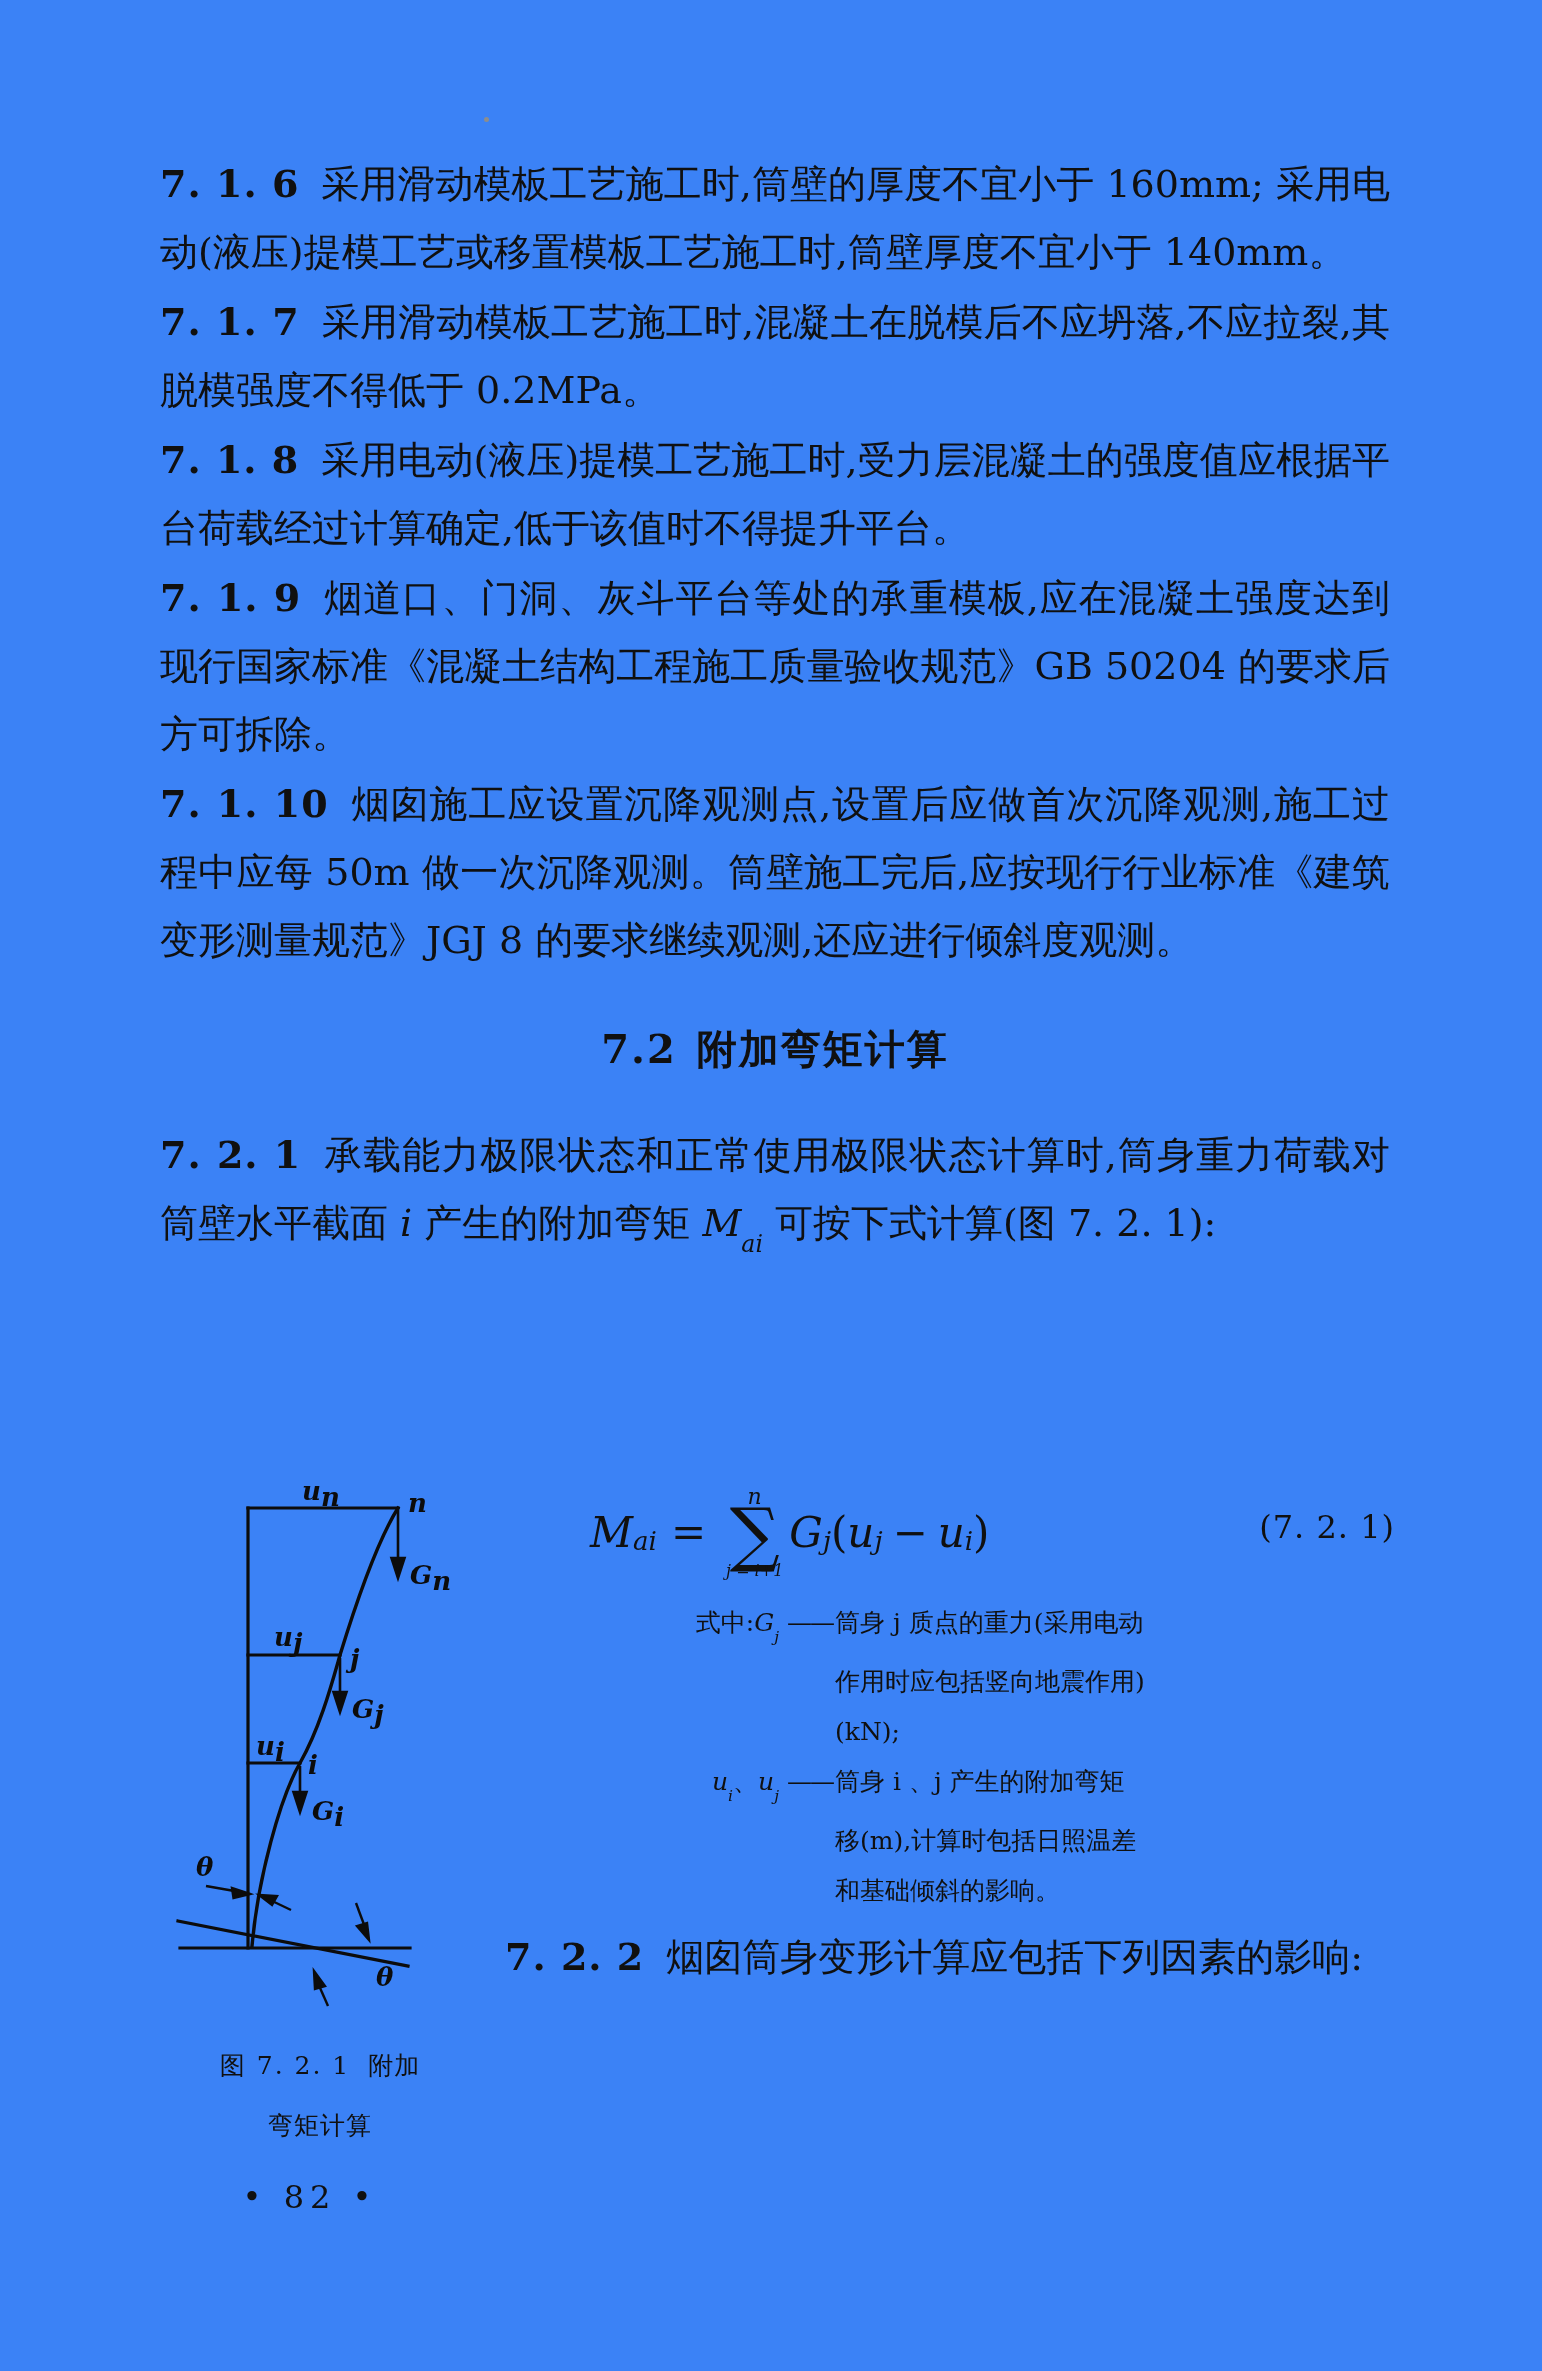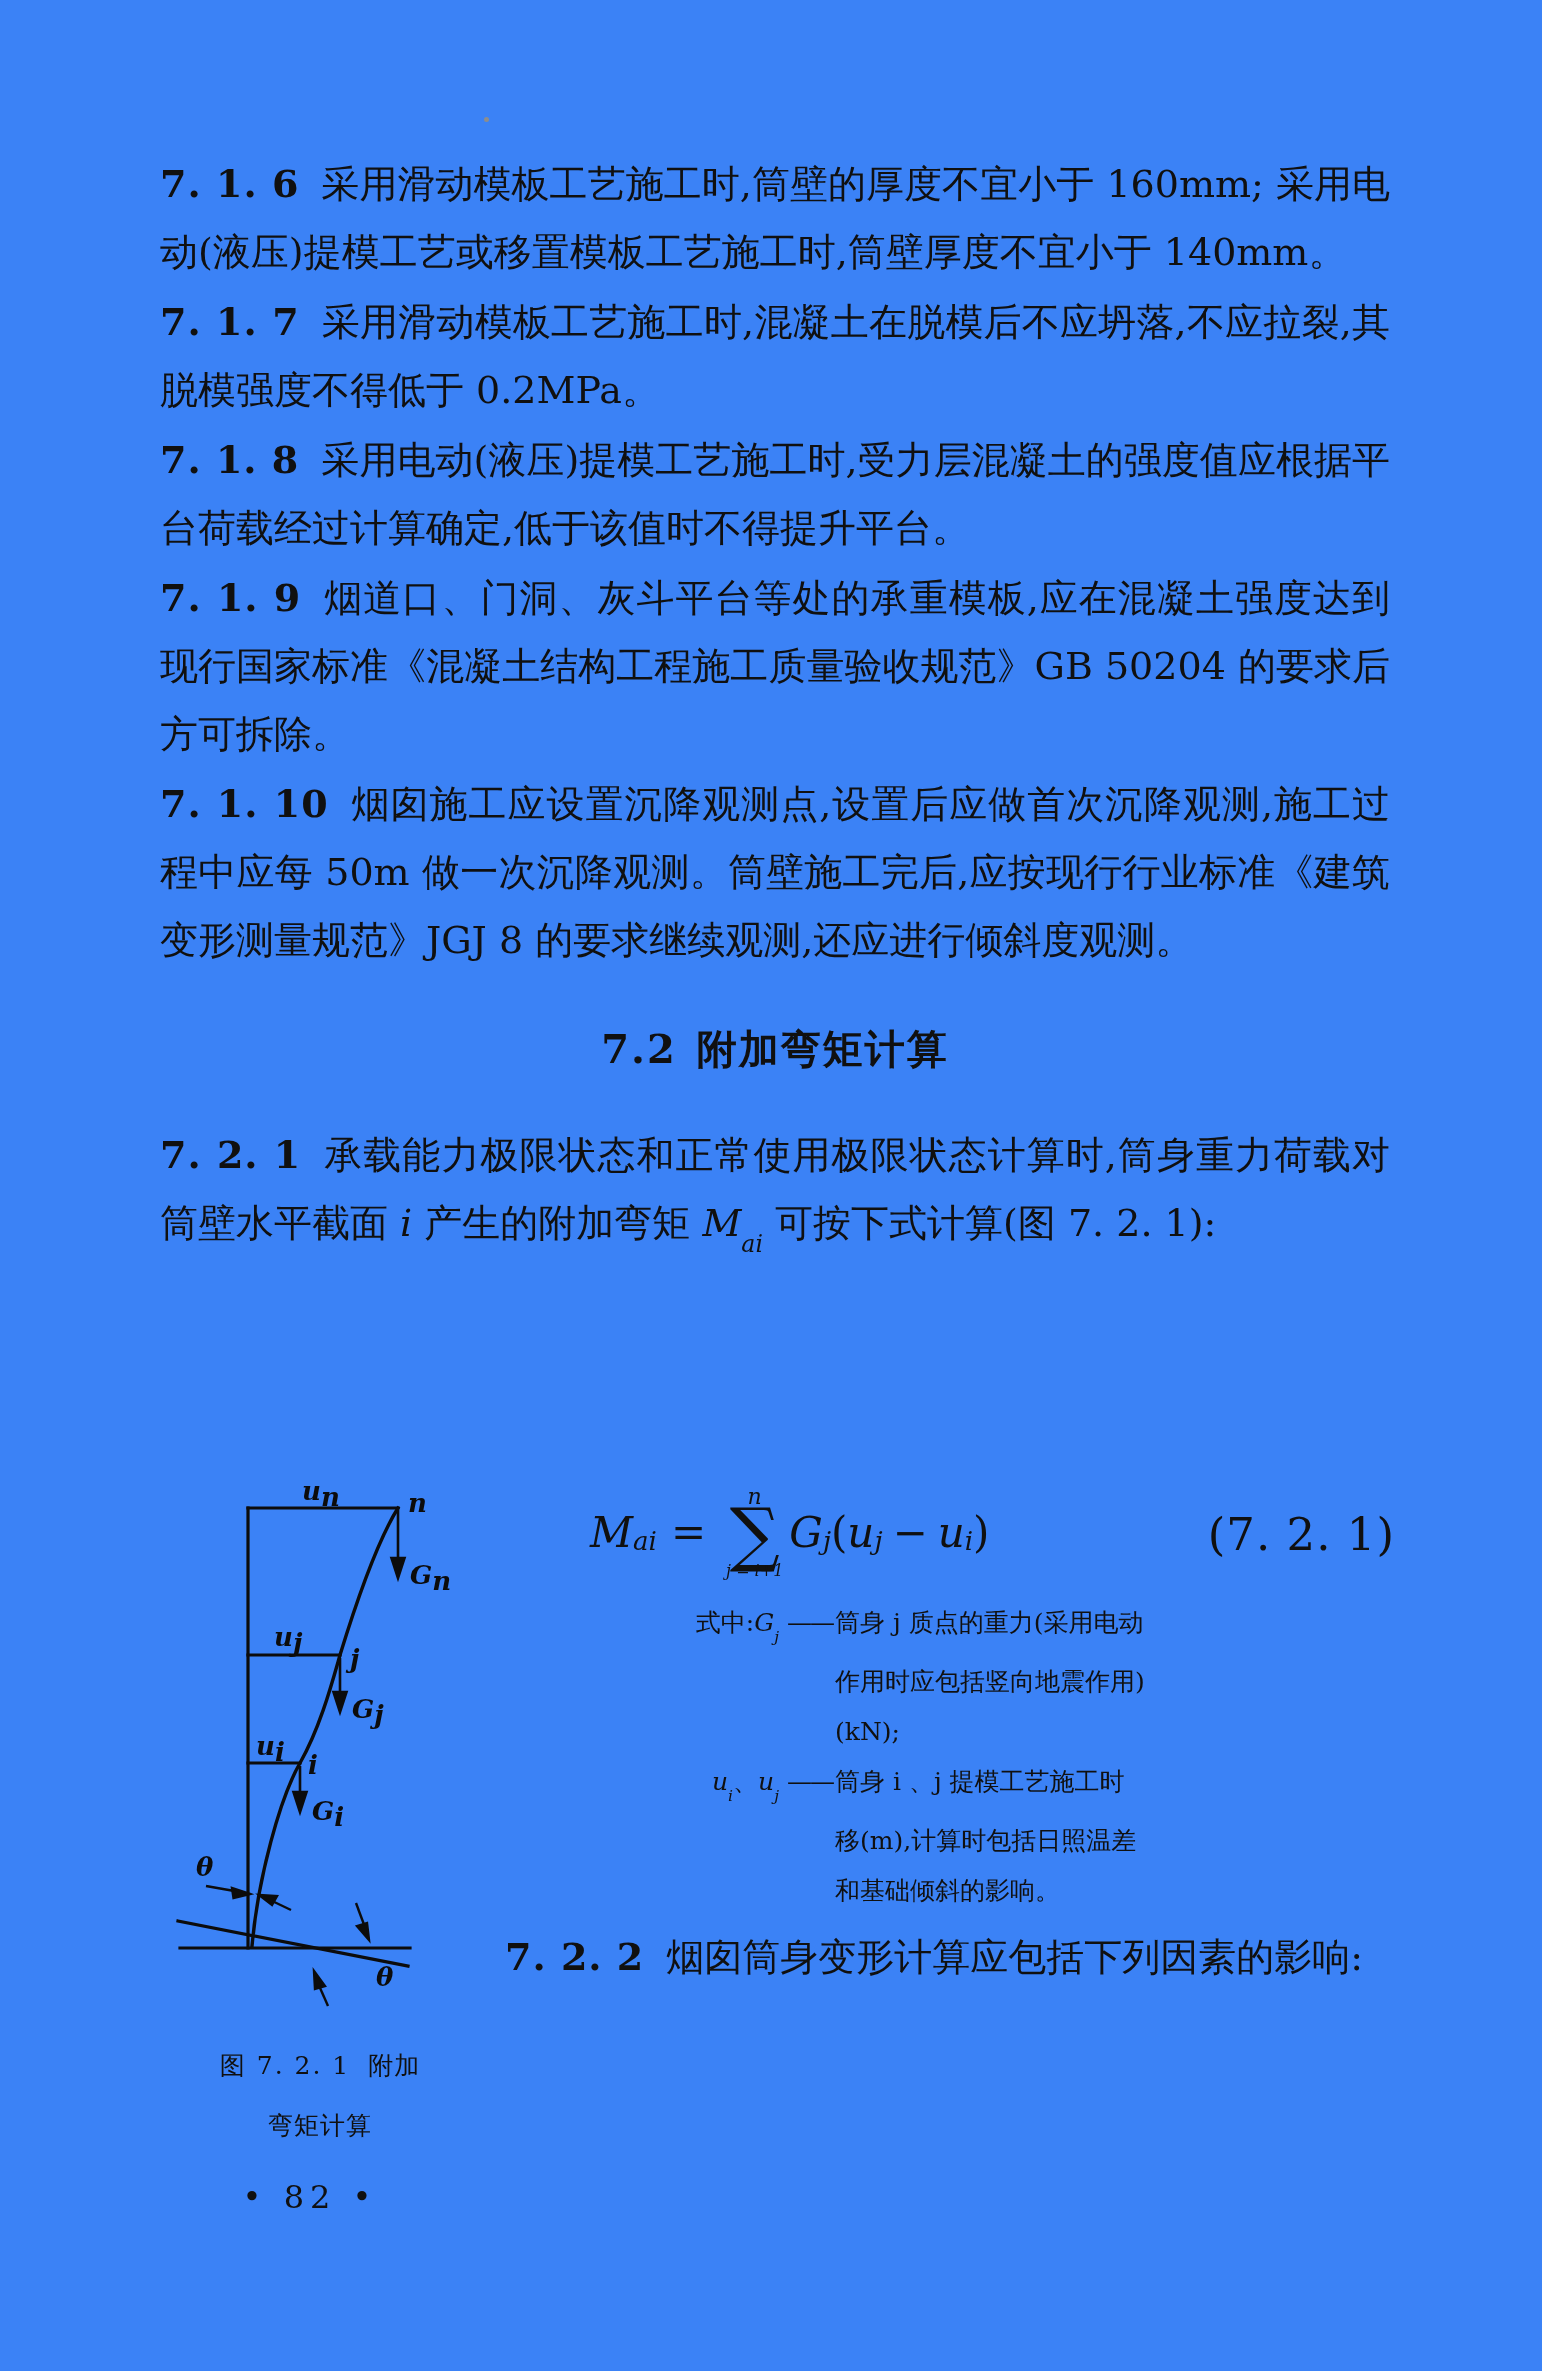--- a/index.html
+++ b/index.html
@@ -133,21 +133,21 @@
     line-height: 1;
   }
   .sigma-top { font-size: 22px; font-style: italic; margin-bottom: -2px; }
   .sigma-glyph { font-size: 70px; line-height: 0.82; font-family: "DejaVu Serif", serif; }
   .sigma-bot { font-size: 16px; font-style: italic; margin-top: 0px; white-space: nowrap; }
 
   .eqno {
     position: absolute;
     right: 0px;
     top: 30px;
-    font-size: 45px;
+    font-size: 32px;
     letter-spacing: 1px;
     white-space: nowrap;
   }
 
   
   .where {
     position: relative;
     font-size: 25px;
     line-height: 50px;
   }
@@ -345,21 +345,21 @@
 
         <div class="where-row">
           <div class="where-label"><span>式中:</span><span class="mi">G</span><span class="sub">j</span><span class="where-dash">——</span></div>
           <div class="where-def">筒身 j 质点的重力(采用电动</div>
         </div>
         <div class="where-cont">作用时应包括竖向地震作用)</div>
         <div class="where-cont">(kN);</div>
 
         <div class="where-row">
           <div class="where-label"><span class="mi">u</span><span class="sub">i</span><span>、</span><span class="mi">u</span><span class="sub">j</span><span class="where-dash">——</span></div>
-          <div class="where-def">筒身 i 、j 提模工艺施工时</div>
+          <div class="where-def">筒身 i 、j 产生的附加弯矩</div>
         </div>
         <div class="where-cont">移(m),计算时包括日照温差</div>
         <div class="where-cont">和基础倾斜的影响。</div>
 
       </div>
 
       <p class="p722">
         <span class="num latin">7. 2. 2</span><span>烟囱筒身变形计算应包括下列因素的影响:</span>
       </p>
 

